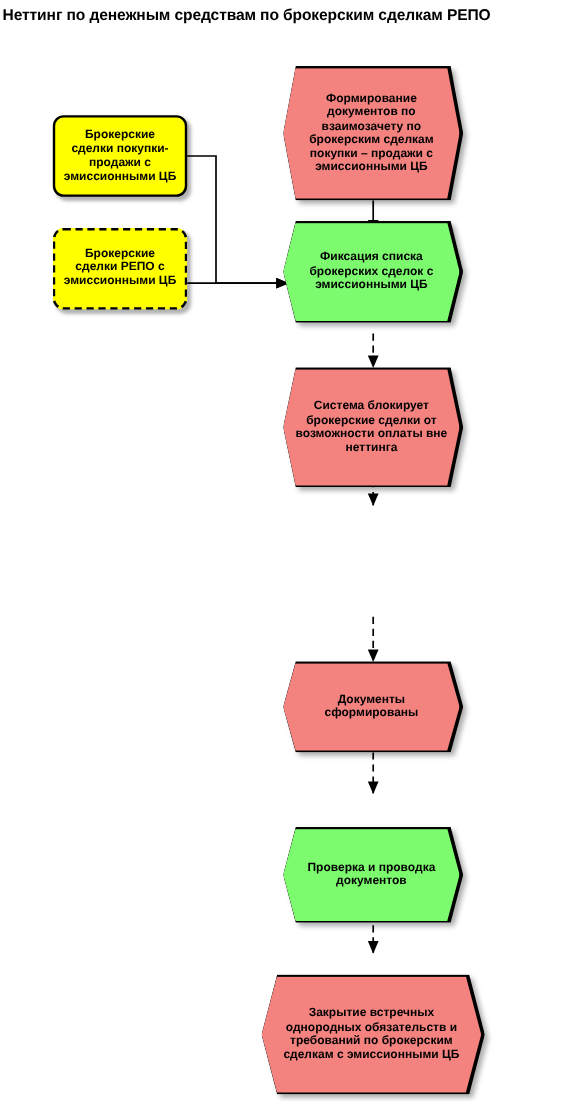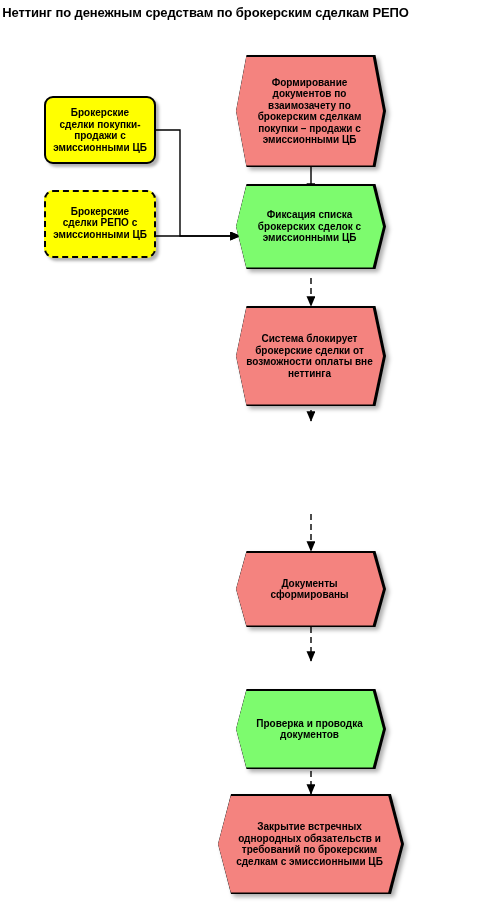--- a/index.html
+++ b/index.html
@@ -168,21 +168,21 @@
   </div>
 
   <div class="hex-wrap" style="left:236px; top:661px; width:150px; height:80px;margin-top:28px;">
     <div class="hex-border">
       <div class="hex-inner fill-green">
         <span>Проверка и проводка документов</span>
       </div>
     </div>
   </div>
 
-  <div class="hex-wrap" style="left:218px; top:794px; width:186px; height:100px;">
+  <div class="hex-wrap" style="left:218px; top:812px; width:186px; height:100px;">
     <div class="hex-border">
       <div class="hex-inner fill-red">
         <span>Закрытие встречных однородных обязательств и требований по брокерским сделкам с эмиссионными ЦБ</span>
       </div>
     </div>
   </div>
 
 </div>
 
 </body></html>

